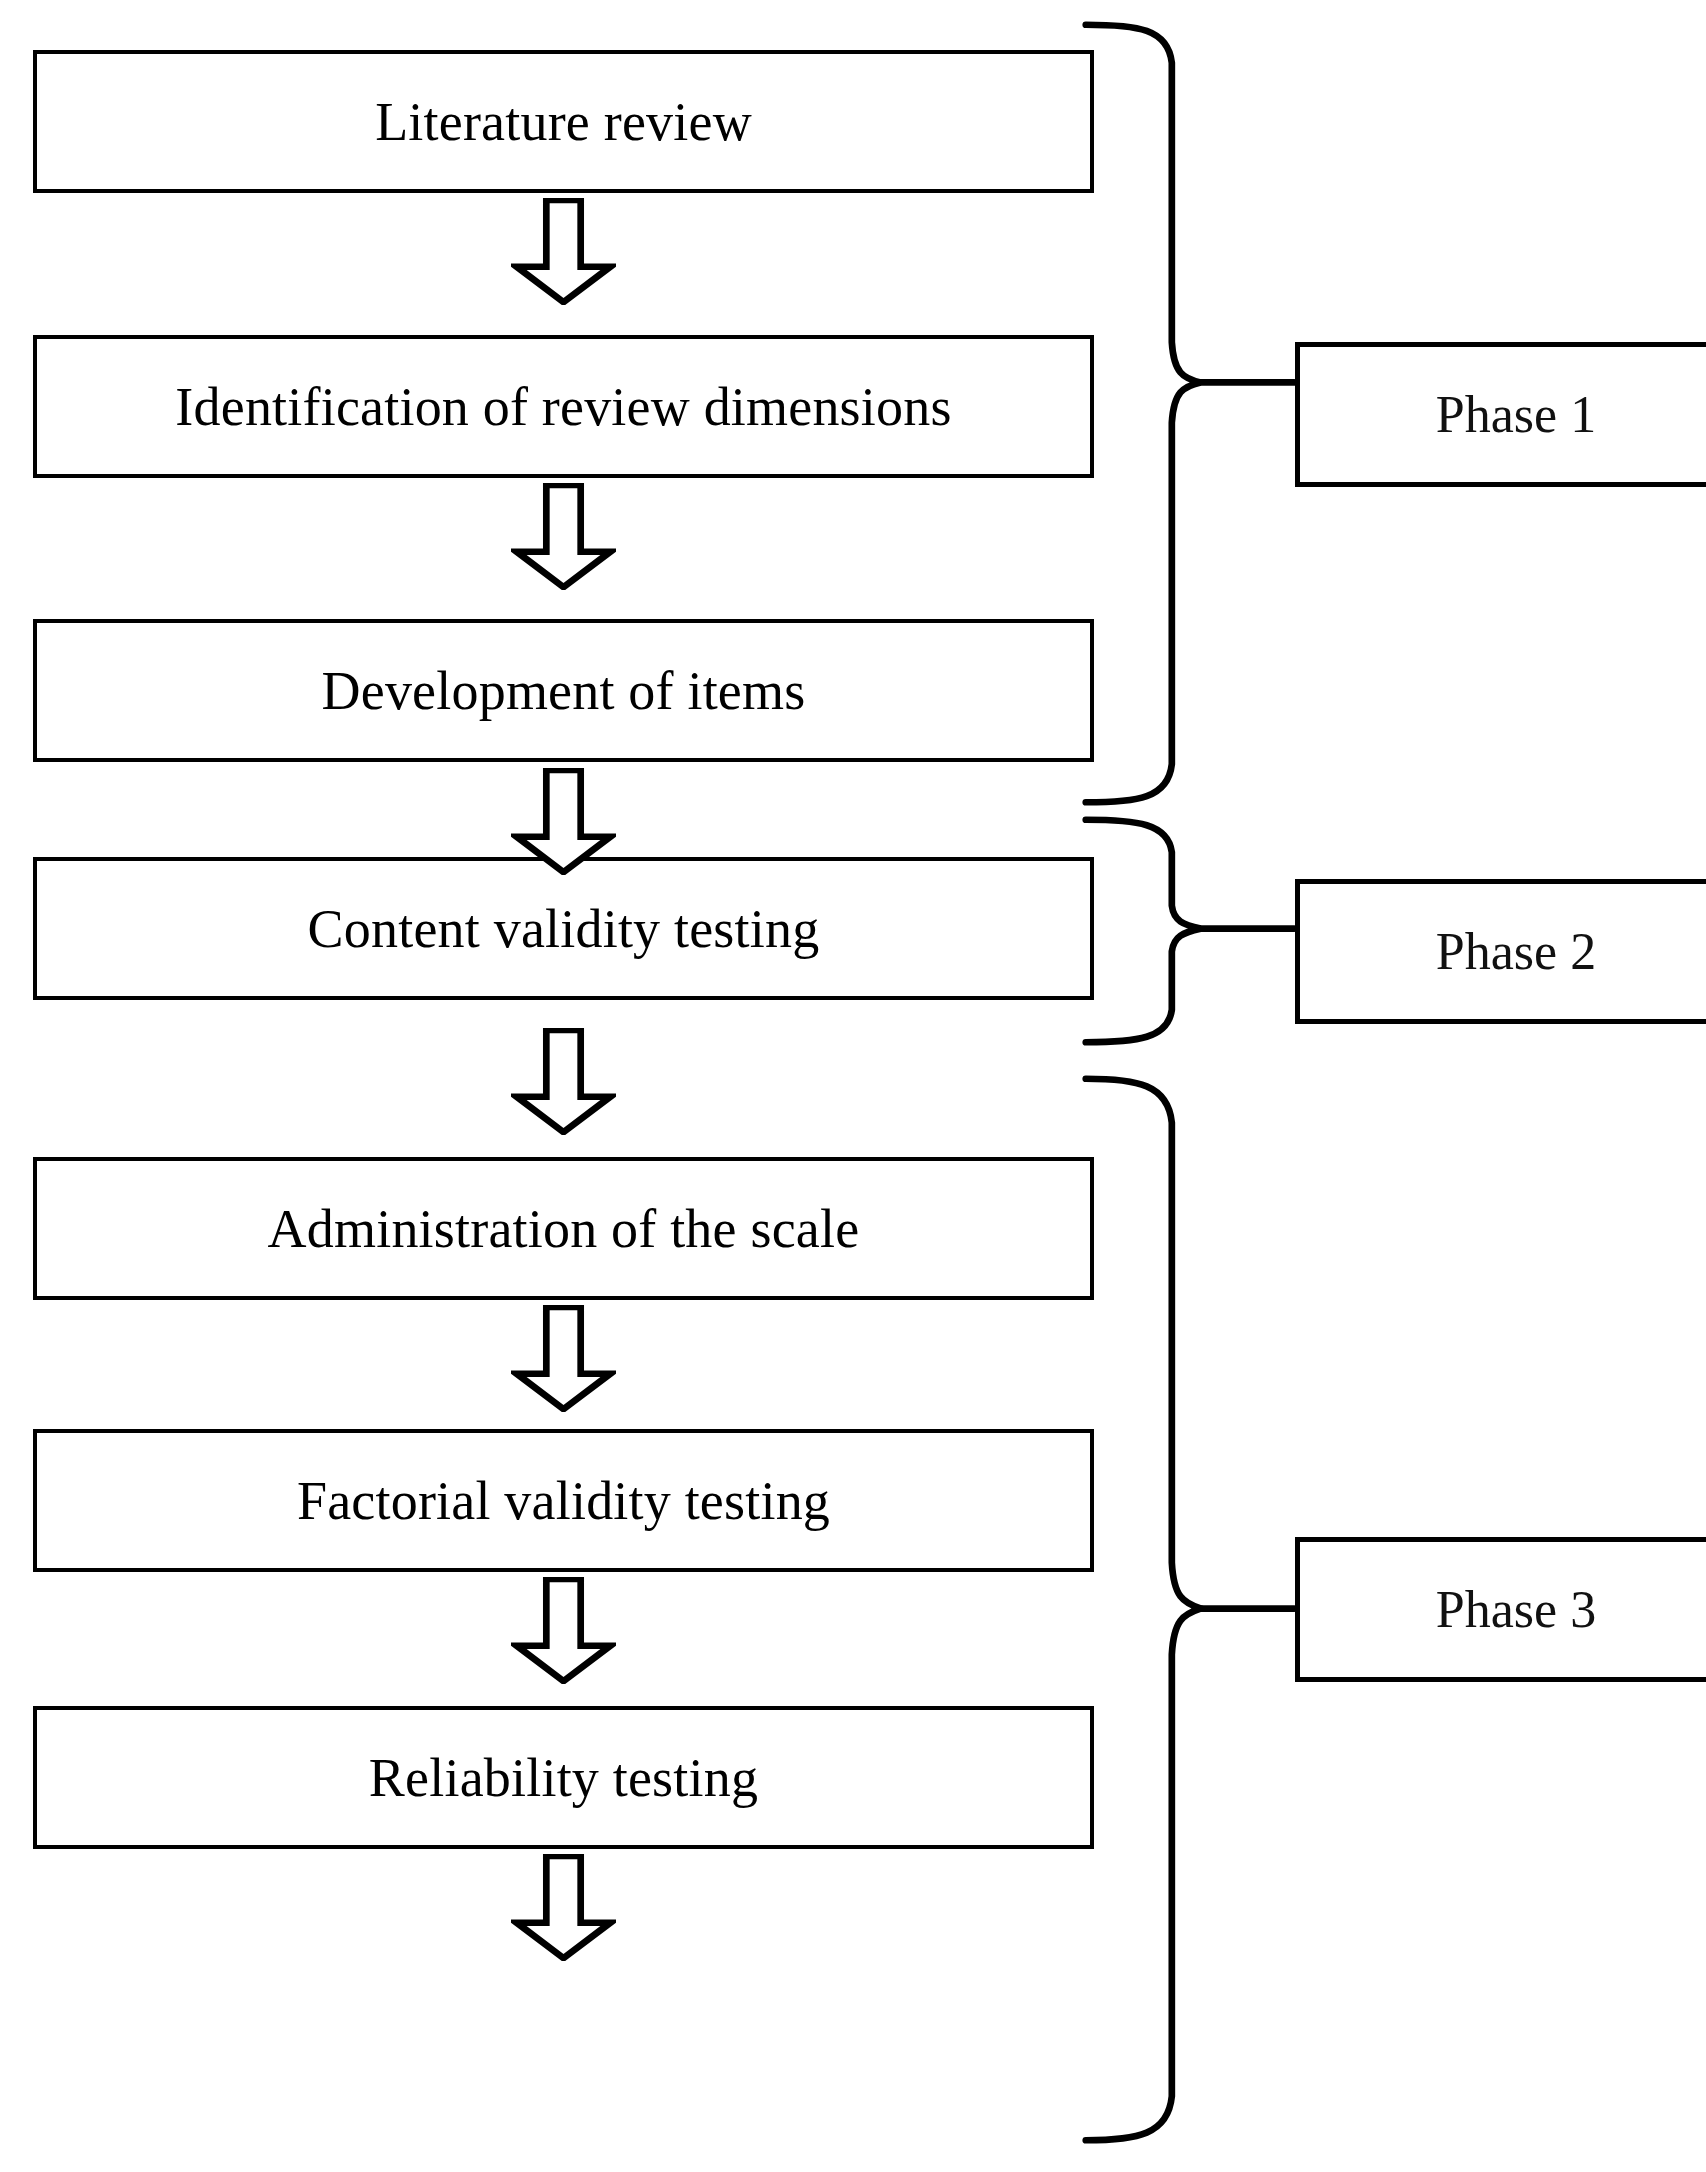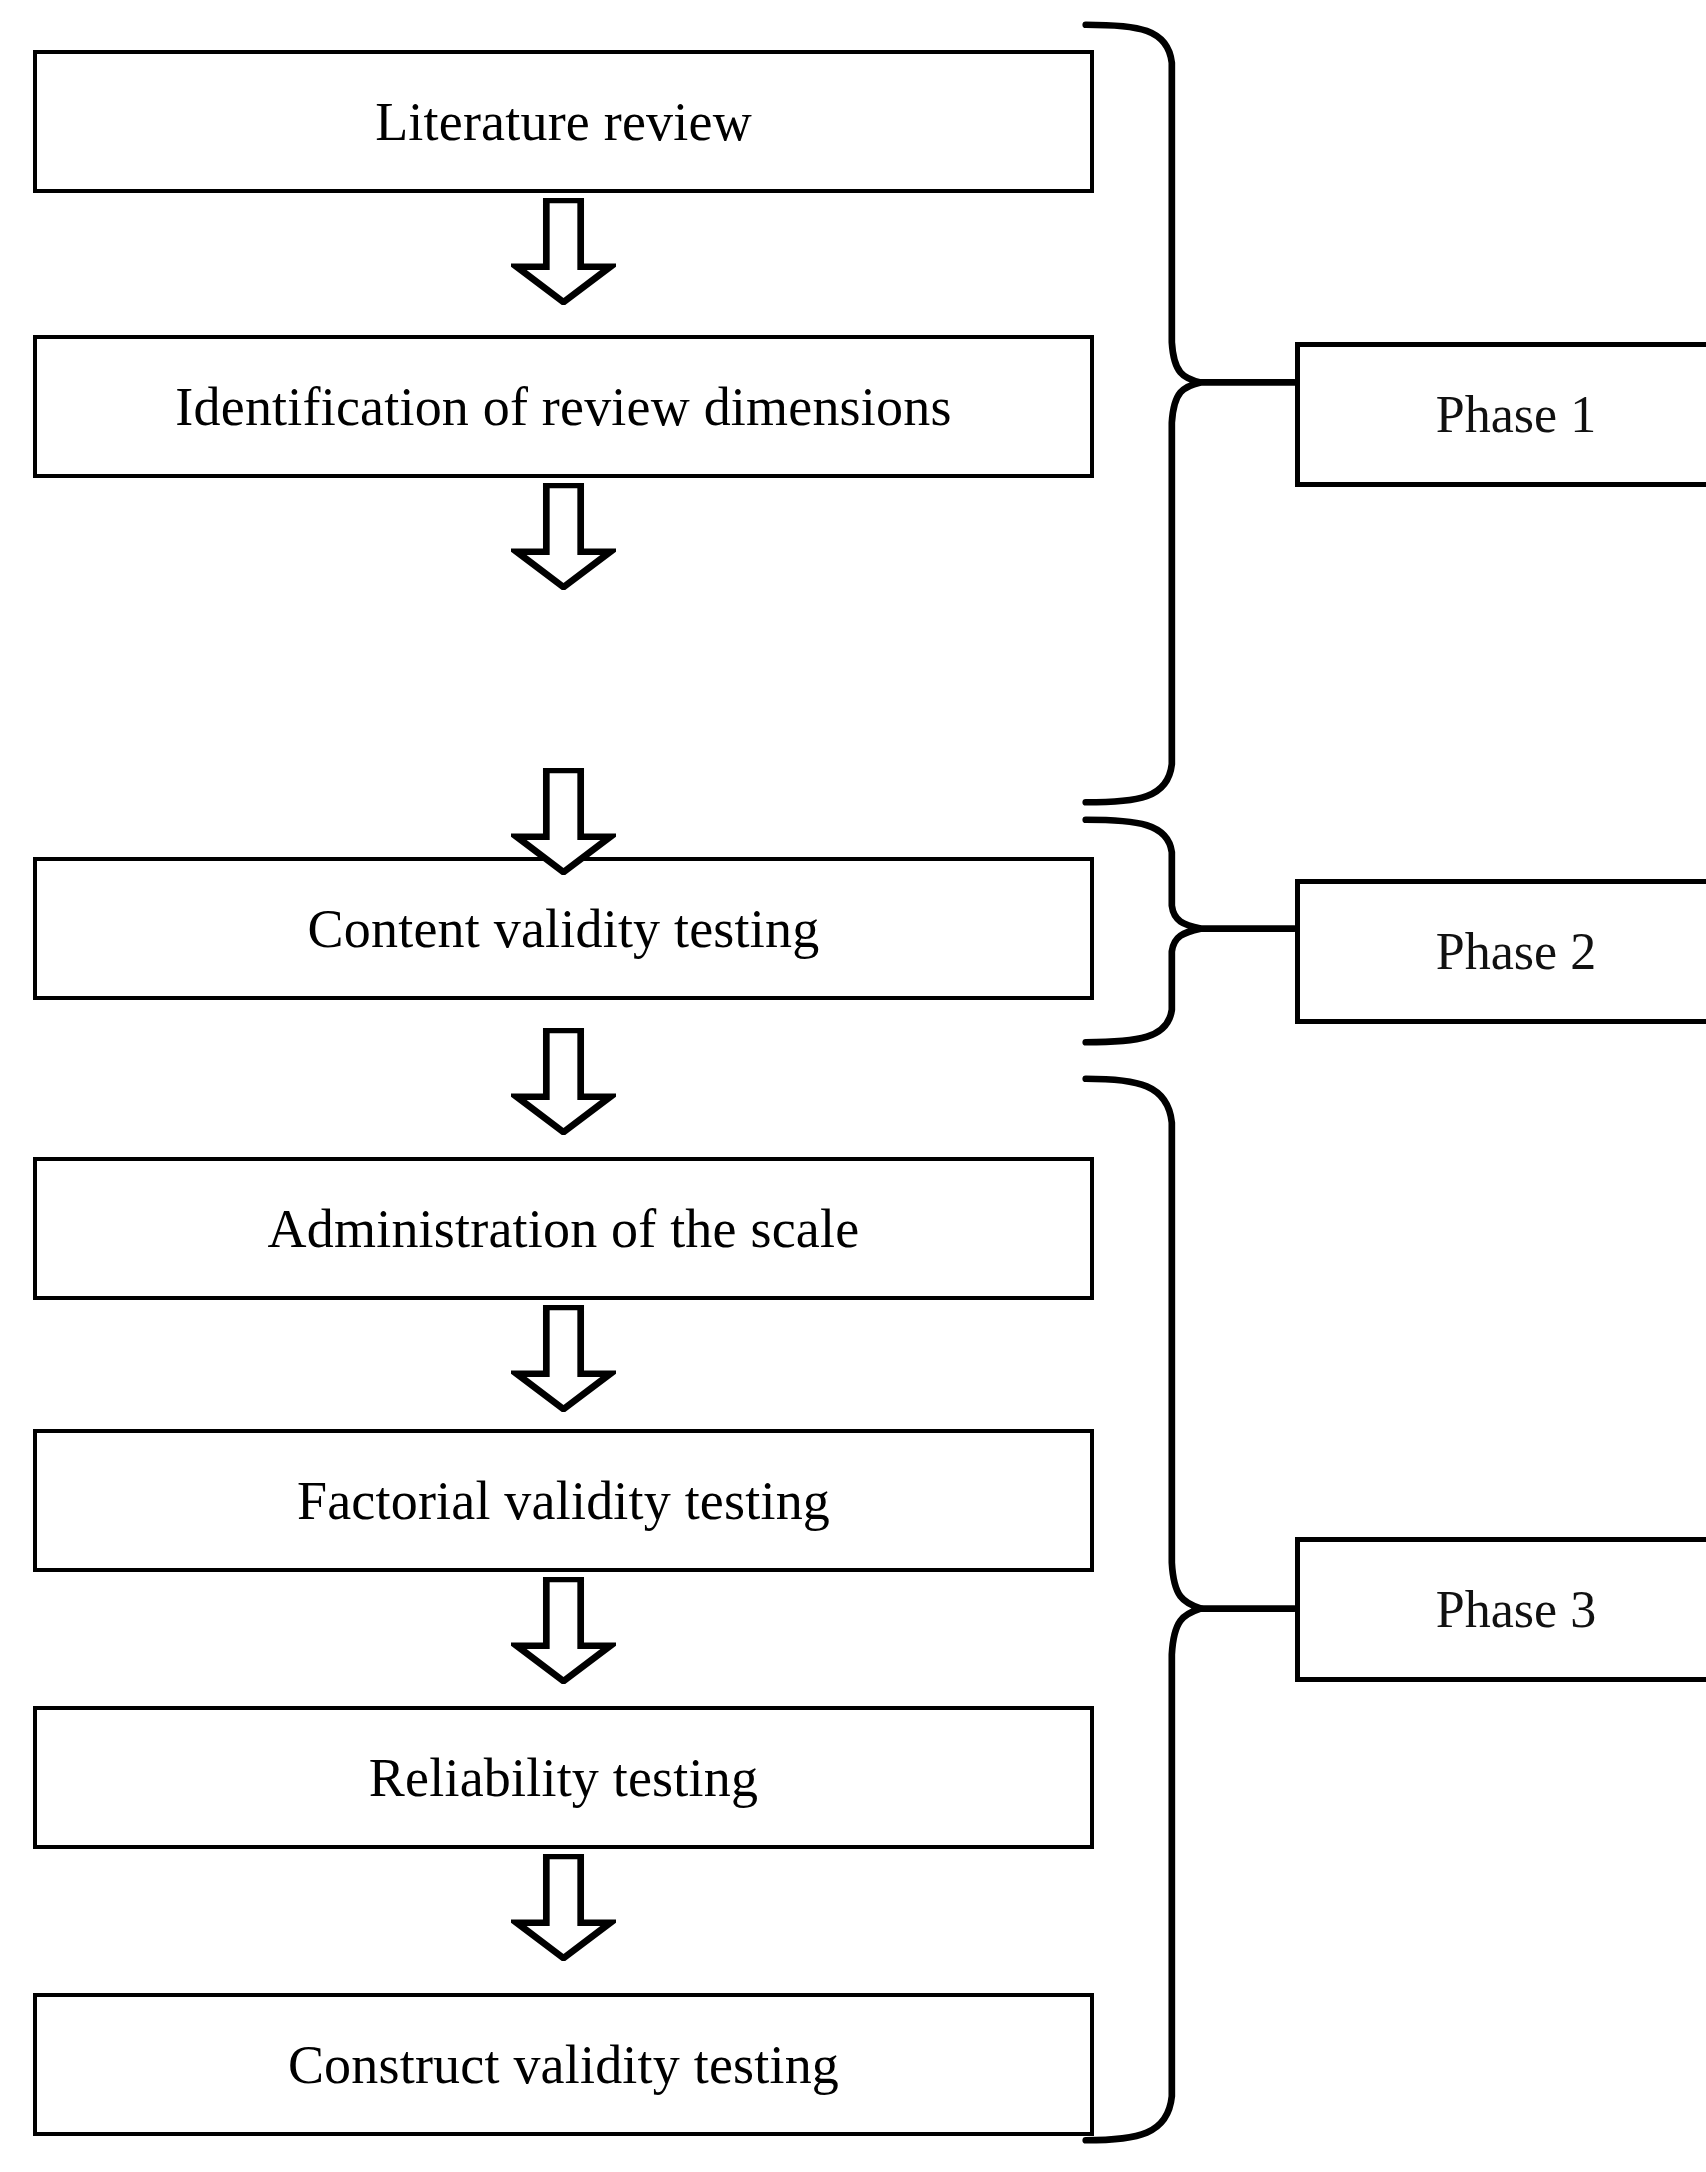--- a/index.html
+++ b/index.html
@@ -83,40 +83,40 @@
 <div id="canvas">
 
   <div class="proc-box" style="top:50px">
     <span class="proc-label">Literature review</span>
   </div>
 
   <div class="proc-box" style="top:335px">
     <span class="proc-label">Identification of review dimensions</span>
   </div>
 
+  <div class="proc-box" style="top:619px">
+    <span class="proc-label">Development of items</span>
+  </div>
 
   <div class="proc-box" style="top:857px">
     <span class="proc-label">Content validity testing</span>
   </div>
 
   <div class="proc-box" style="top:1157px">
     <span class="proc-label">Administration of the scale</span>
   </div>
 
   <div class="proc-box" style="top:1429px">
     <span class="proc-label">Factorial validity testing</span>
   </div>
 
   <div class="proc-box" style="top:1706px">
     <span class="proc-label">Reliability testing</span>
   </div>
 
-  <div class="proc-box" style="top:1993px">
-    <span class="proc-label">Construct validity testing</span>
-  </div>
 
   <div class="arrow no-pointer" style="top:198px">
     <svg viewBox="0 0 110 112" xmlns="http://www.w3.org/2000/svg" aria-hidden="true">
       <polygon points="37,2 73,2 73,72 104,72 55,109 6,72 37,72" fill="#ffffff" stroke="#000000" stroke-width="7" stroke-linejoin="miter"></polygon>
     </svg>
   </div>
 
   <div class="arrow no-pointer" style="top:483px">
     <svg viewBox="0 0 110 112" xmlns="http://www.w3.org/2000/svg" aria-hidden="true">
       <polygon points="37,2 73,2 73,72 104,72 55,109 6,72 37,72" fill="#ffffff" stroke="#000000" stroke-width="7" stroke-linejoin="miter"></polygon>

